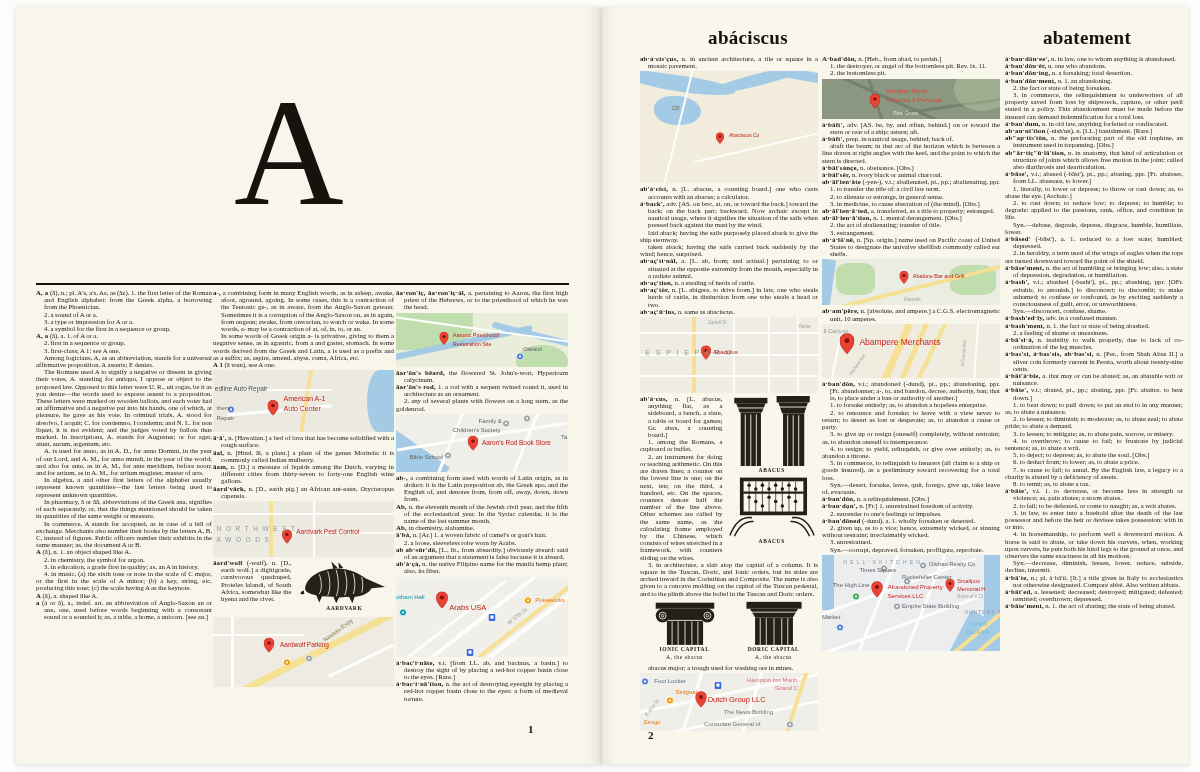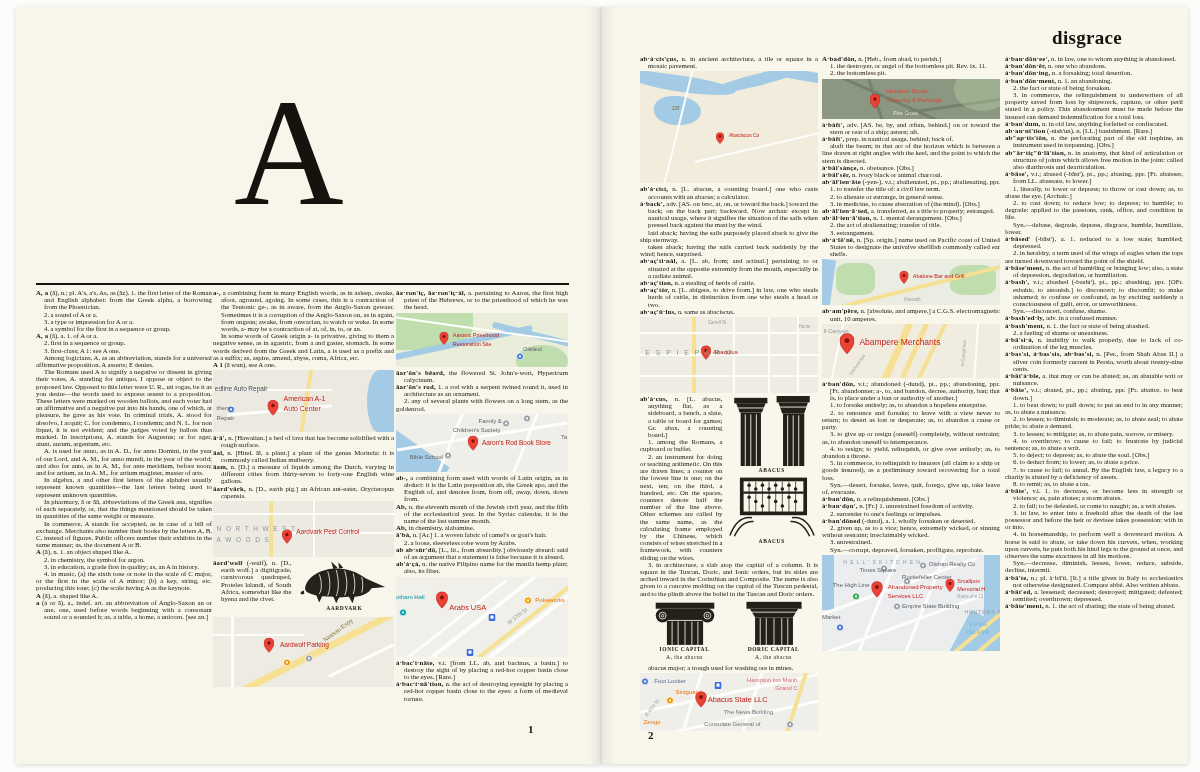--- a/index.html
+++ b/index.html
@@ -256,21 +256,22 @@
           <span class="mlabel" style="left: 81%; top: 26%; font-size: 6px; color: rgb(232, 113, 10);">Pokéworks</span>
           <span class="mlabel" style="left: 64%; top: 56%; font-size: 5.5px; color: rgb(154, 160, 166); transform: rotate(-38deg);">W 37th St</span>
         </div>
         <p class="entry"><b class="hw">à·bac'i·nāte,</b> <span>v.t. [from LL. ab, and bacinus, a basin.] to destroy the sight of by placing a red-hot copper basin close to the eyes. [Rare.]</span></p>
         <p class="entry"><b class="hw">à·bac·i·nā'tion,</b> <span>n. the act of destroying eyesight by placing a red-hot copper basin close to the eyes: a form of medieval torture.</span></p>
       </div>
     <div class="pagenum" style="left:512px;top:716px">1</div>
   </div>
 
   <div class="page" id="page-right">
-    <div class="runhead" style="left:400px">disgrace</div>
+    <div class="runhead" style="left:61px">abáciscus</div>
+    <div class="runhead" style="left:400px">abatement</div>
     <div class="col" id="colR1" style="left:38px;top:48px;width:178px;height:692px">
         <p class="entry"><b class="hw">ab·à·cis'çus,</b> <span>n. in ancient architecture, a tile or square in a mosaic pavement.</span></p>
         <div class="map v-river" style="height: 112px;">
           <i class="dec water" style="left: -6%; top: 4%; width: 60%; height: 16px; border-radius: 0px 50% 50%; transform: rotate(8deg);"></i>
           <i class="dec water" style="left: 38%; top: 2%; width: 55%; height: 12px; border-radius: 50%; transform: rotate(-14deg);"></i>
           <i class="dec water" style="left: 78%; top: 0px; width: 30%; height: 10px; transform: rotate(10deg);"></i>
           <i class="dec water" style="left: 8%; top: 22%; width: 26%; height: 26%; border-radius: 45% 60% 50% 55%;"></i>
           <i class="dec wroad" style="left: 20%; top: -10%; height: 130%; width: 2px; transform: rotate(14deg);"></i>
           <i class="dec wroad" style="left: 30%; top: 66%; width: 80%; height: 2px; transform: rotate(-13deg);"></i>
           <span class="pin" style="left: 45%; top: 66%; transform: translate(-50%, -100%) scale(0.9); transform-origin: 50% 100%;"><svg width="9" height="13" viewBox="0 0 10 14">
@@ -450,21 +451,21 @@
               <circle cx="5" cy="4.9" r="1.7" fill="#7e1309"></circle>
             </svg></span>
           <span class="pin" style="left: 84%; top: 90%; transform: translate(-50%, -50%) scale(1); transform-origin: 50% 50%;"><svg width="8" height="8">
               <circle cx="4" cy="4" r="3.5" fill="#9aa0a6" stroke="#fff" stroke-width=".8"></circle>
               <circle cx="4" cy="4" r="1.1" fill="#fff"></circle>
             </svg></span>
           <span class="mlabel" style="left: 8%; top: 8%; font-size: 6px; color: rgb(91, 107, 149);">Foot Locker</span>
           <span class="mlabel" style="left: 20%; top: 28%; font-size: 6px; color: rgb(232, 113, 10);">Sinigual</span>
           <span class="mlabel" style="left: 60%; top: 6%; font-size: 6px; color: rgb(214, 106, 120);">Hampton Inn Manh</span>
           <span class="mlabel" style="left: 76%; top: 20%; font-size: 6px; color: rgb(214, 106, 120);">Grand C</span>
-          <span class="mlabel" style="left: 38%; top: 40%; font-size: 7.5px; color: rgb(191, 32, 25);">Abacus State LLC</span>
+          <span class="mlabel" style="left: 38%; top: 40%; font-size: 7.5px; color: rgb(191, 32, 25);">Dutch Group LLC</span>
           <span class="mlabel" style="left: 47%; top: 62%; font-size: 6px; color: rgb(112, 117, 122);">The News Building</span>
           <span class="mlabel" style="left: 36%; top: 82%; font-size: 6px; color: rgb(112, 117, 122);">Consulate General of</span>
           <span class="mlabel" style="left: 2%; top: 80%; font-size: 6px; color: rgb(232, 113, 10);">Zengo</span>
           <span class="mlabel" style="left: 2%; top: 70%; font-size: 5px; color: rgb(154, 160, 166); transform: rotate(-52deg);">E 41st St</span>
         </div>
       </div>
     <div class="col" id="colR2" style="left:220px;top:48px;width:178px;height:692px">
         <p class="entry"><b class="hw">A·bad'dŏn,</b> <span>n. [Heb., from abad, to perish.]</span></p>
         <p class="num">1. the destroyer, or angel of the bottomless pit. Rev. ix. 11.</p>
         <p class="num">2. the bottomless pit.</p>

